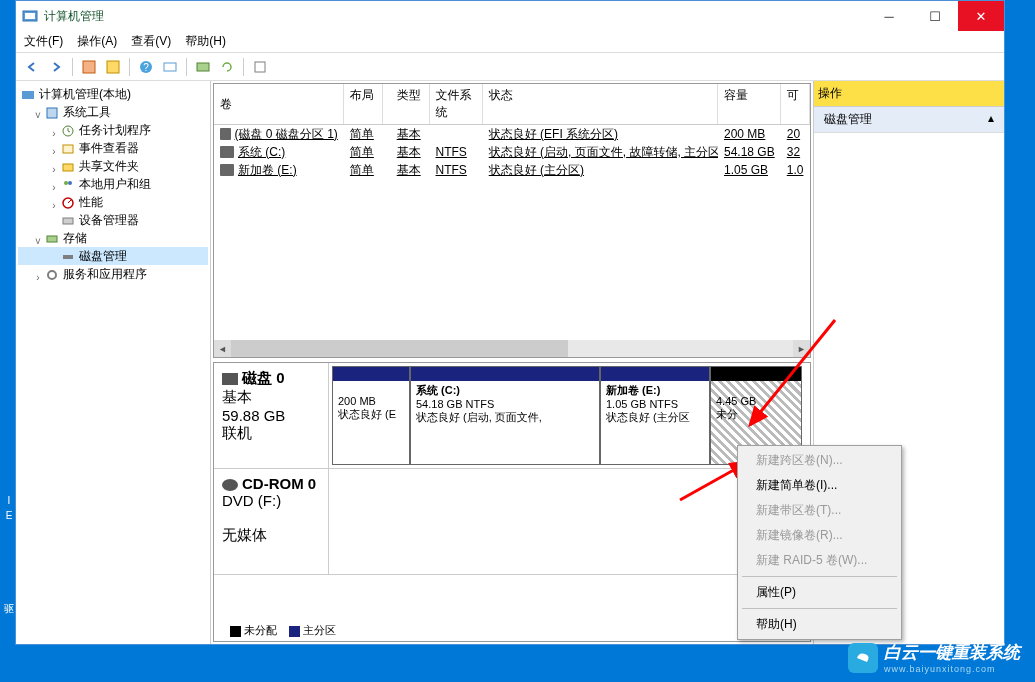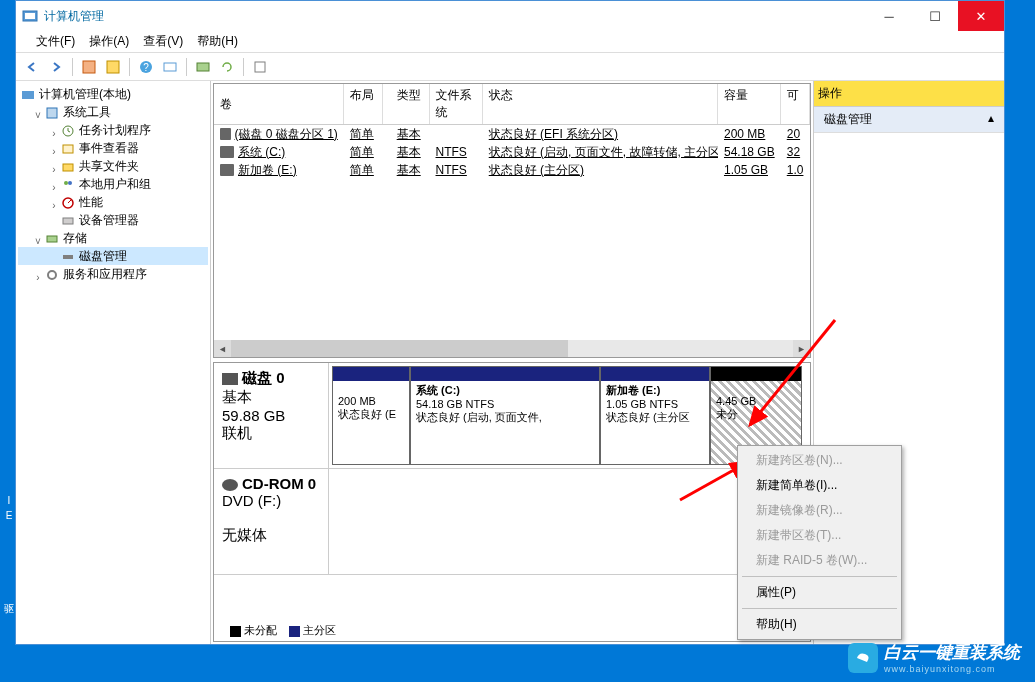--- a/index.html
+++ b/index.html
@@ -2,27 +2,27 @@
 <html><head>
 <meta charset="utf-8">
 <style>
 * { box-sizing: border-box; margin: 0; padding: 0; font-family: "Microsoft YaHei", "Segoe UI", sans-serif; }
 body { background: #0078d7; width: 1035px; height: 682px; overflow: hidden; position: relative; }
 
 .window { position: absolute; left: 15px; top: 0; width: 990px; height: 645px; background: #fff; border: 1px solid #4a90d6; display: flex; flex-direction: column; }
 
 .titlebar { height: 30px; background: #fff; display: flex; align-items: center; padding-left: 6px; }
 .titlebar .icon { width: 16px; height: 16px; margin-right: 6px; }
-.titlebar .title { font-size: 12px; color: #0369a1; flex: 1; }
+.titlebar .title { font-size: 12px; color: #14532d; flex: 1; }
 .titlebar .winbtns { display: flex; }
 .titlebar .winbtn { width: 46px; height: 30px; display: flex; align-items: center; justify-content: center; color: #000; font-size: 13px; }
 .titlebar .winbtn.close { background: #e81123; color: #fff; width: 46px; }
 .titlebar .winbtn.min, .titlebar .winbtn.max { color: #333; }
 
-.menubar { height: 22px; display: flex; align-items: center; padding-left: 20px; border-bottom: 1px solid #ddd; font-size: 12px; gap: 14px; }
+.menubar { height: 22px; display: flex; align-items: center; padding-left: 8px; border-bottom: 1px solid #ddd; font-size: 12px; gap: 14px; }
 .menubar span { cursor: default; }
 
 .toolbar { height: 28px; display: flex; align-items: center; padding-left: 6px; gap: 4px; border-bottom: 1px solid #ddd; }
 .toolbar .tbtn { width: 20px; height: 20px; display: flex; align-items: center; justify-content: center; font-size: 12px; }
 .toolbar .sep { width: 1px; height: 18px; background: #ccc; margin: 0 2px; }
 
 .body { flex: 1; display: flex; min-height: 0; }
 
 .tree { width: 195px; border-right: 1px solid #ccc; padding: 4px 2px; font-size: 12px; overflow: hidden; }
 .tree .node { display: flex; align-items: flex-end; height: 18px; padding-left: 2px; white-space: nowrap; }
@@ -389,22 +389,22 @@
         <path d="M0,0 L7,3 L0,6 Z" fill="#ff0000"></path>
       </marker>
     </defs>
   <line x1="835" y1="320" x2="750" y2="425" stroke="#ff0000" stroke-width="3" marker-end="url(#ah)"></line>
   <line x1="680" y1="500" x2="748" y2="462" stroke="#ff0000" stroke-width="3" marker-end="url(#ah)"></line>
 </svg>
 
 <div class="ctxmenu">
   <div class="mi disabled">新建跨区卷(N)...</div>
   <div class="mi">新建简单卷(I)...</div>
+  <div class="mi disabled">新建带区卷(T)...</div>
   <div class="mi disabled">新建镜像卷(R)...</div>
-  <div class="mi disabled">新建带区卷(T)...</div>
   <div class="mi disabled">新建 RAID-5 卷(W)...</div>
   <div class="msep"></div>
   <div class="mi">属性(P)</div>
   <div class="msep"></div>
   <div class="mi">帮助(H)</div>
 </div>
 
 <div class="watermark">
   <div class="logo">
       <svg width="20" height="20">

